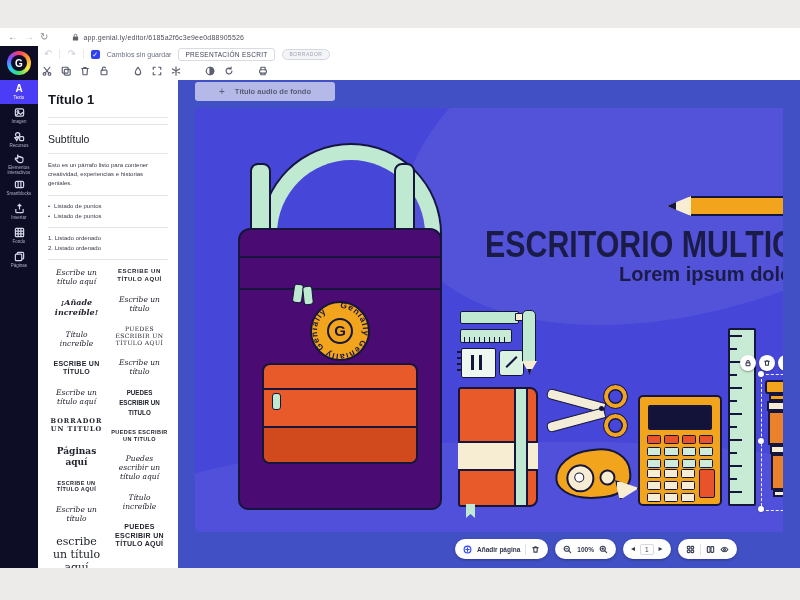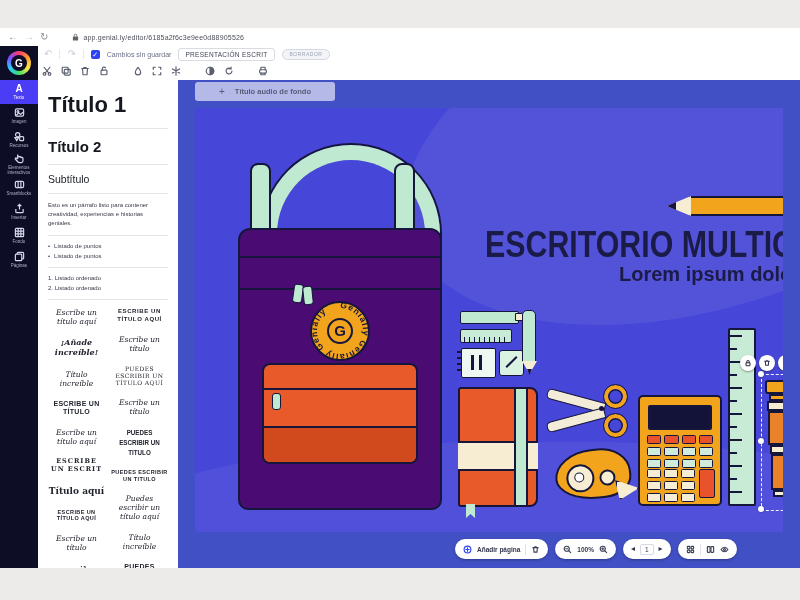--- a/index.html
+++ b/index.html
@@ -29,21 +29,21 @@
   .tb-gap{width:6px;}
   
   .sidebar{position:absolute;left:0;top:34px;width:38px;bottom:0;background:#0d0d26;display:flex;flex-direction:column;align-items:stretch;}
   .sb-item{height:24px;display:flex;flex-direction:column;align-items:center;justify-content:center;gap:1px;color:#aeb2cc;}
   .sb-item.sel{background:#4b3cf5;color:#fff;}
   .sb-item svg{width:11px;height:11px;stroke:#d7d9ea;fill:none;stroke-width:1.3;}
   .sb-lab{font-size:4.5px;text-align:center;line-height:1.15;}
   .sb-A{font-size:10px;font-weight:700;color:#fff;line-height:1;}
   
   .panel{position:absolute;left:38px;top:34px;width:140px;bottom:0;background:#fff;overflow:hidden;padding:8px 10px 0 10px;box-sizing:border-box;}
-  .p-h1{font-size:22px;font-weight:800;color:#16181f;margin:4px 0 10px;}
+  .p-h1{font-size:13px;font-weight:800;color:#16181f;margin:4px 0 10px;}
   .p-h2{font-size:15px;font-weight:800;color:#16181f;margin:9px 0 9px;}
   .p-sub{font-size:10.5px;font-weight:400;color:#22242c;margin:8px 0 8px;}
   .p-par{font-size:6px;color:#3a3d49;line-height:1.5;margin:7px 0;}
   .p-li{font-size:6px;color:#3a3d49;line-height:1.6;}
   .p-li .dot{margin-right:4px;}
   .p-hr{border:none;border-top:1px solid #e4e4ea;margin:6px 0;}
   .cards{display:flex;gap:6px;margin-top:8px;}
   .col{flex:1;display:flex;flex-direction:column;}
   .card{text-align:center;color:#22242e;margin-bottom:12px;line-height:1.2;}
   .s-script{font-family:"DejaVu Serif",serif;font-style:italic;font-size:7.5px;}
@@ -304,41 +304,40 @@
             <rect x="1.5" y="3.5" width="7" height="7" rx="1"></rect>
             <path d="M3.5 3.5v-1a1 1 0 0 1 1-1h5a1 1 0 0 1 1 1v5a1 1 0 0 1-1 1h-1"></path>
           </svg>
         <span class="sb-lab">Páginas</span>
       </div>
     </div>
 
     <div class="panel">
       <div class="p-h1">Título 1</div>
       <hr class="p-hr">
-        <div class="p-h2">Título 2</div>
       <hr class="p-hr">
         <div class="p-sub">Subtítulo</div>
       <hr class="p-hr">
         <div class="p-par">Esto es un párrafo listo para contener creatividad, experiencias e historias geniales.</div>
       <hr class="p-hr">
       <div class="p-li"><span class="dot">•</span><span>Listado de puntos</span></div>
       <div class="p-li"><span class="dot">•</span><span>Listado de puntos</span></div>
       <hr class="p-hr">
       <div class="p-li">1. Listado ordenado</div>
       <div class="p-li">2. Listado ordenado</div>
       <hr class="p-hr">
       <div class="cards">
         <div class="col">
           <div class="card s-script">Escribe un título aquí</div>
           <div class="card s-italic">¡Añade increíble!</div>
           <div class="card s-script">Título increíble</div>
           <div class="card s-bold">ESCRIBE UN TÍTULO</div>
           <div class="card s-script">Escribe un título aquí</div>
-          <div class="card s-fancy">ESCRIBE UN ESCRIT</div>
-          <div class="card s-serifbold">Título aquí</div>
+          <div class="card s-fancy">BORRADOR UN TITULO</div>
+          <div class="card s-serifbold">Páginas aquí</div>
           <div class="card s-capssmall">ESCRIBE UN TÍTULO AQUÍ</div>
           <div class="card s-script">Escribe un título</div>
           <div class="card s-serifbig">escribe un título aquí</div>
 
         </div>
         <div class="col">
           <div class="card s-caps">ESCRIBE UN TÍTULO AQUÍ</div>
           <div class="card s-script">Escribe un título</div>
           <div class="card s-serifcaps">PUEDES ESCRIBIR UN TÍTULO AQUÍ</div>
           <div class="card s-script">Escribe un título</div>

